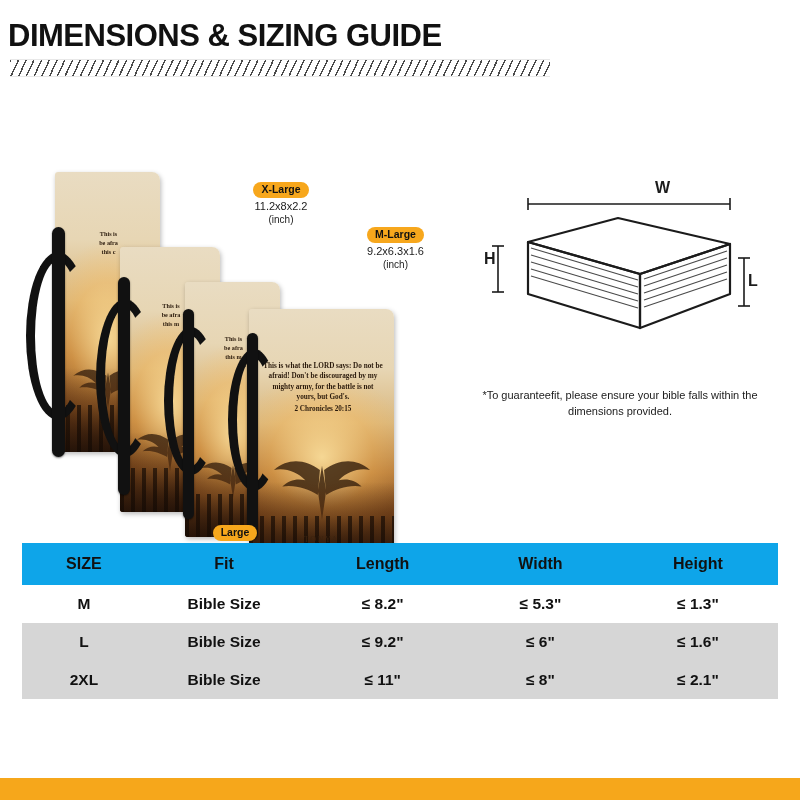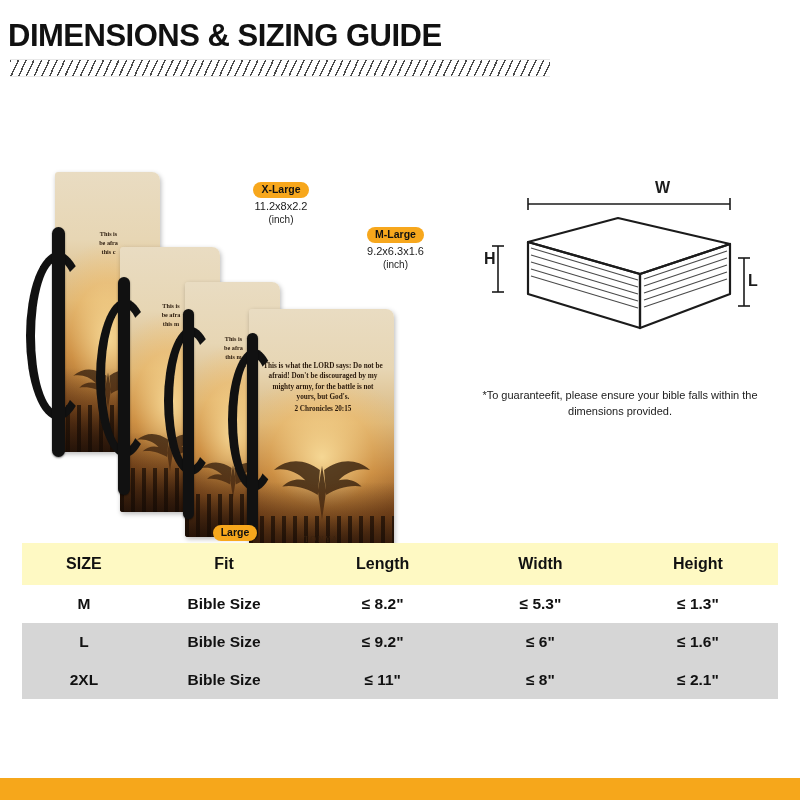--- a/index.html
+++ b/index.html
@@ -209,21 +209,21 @@
     width: 756px;
     border-collapse: collapse;
     font-size: 15.5px;
   }
   .table th, .table td {
     text-align: center;
     padding: 10px 2px;
     border: none;
   }
   .table thead th {
-    background: #fef9c3;
+    background: #0ea5e9;
     font-size: 16px;
     font-weight: bold;
     color: #111;
     padding: 12px 8px;
   }
   .table tbody tr.odd td { background: #ffffff; }
   .table tbody tr.even td { background: #d6d6d6; }
   .table tbody td { font-size: 15.5px; font-weight: bold; color: #111; }
   .table tbody td.fit { font-weight: bold; }
   .bottom-bar {

